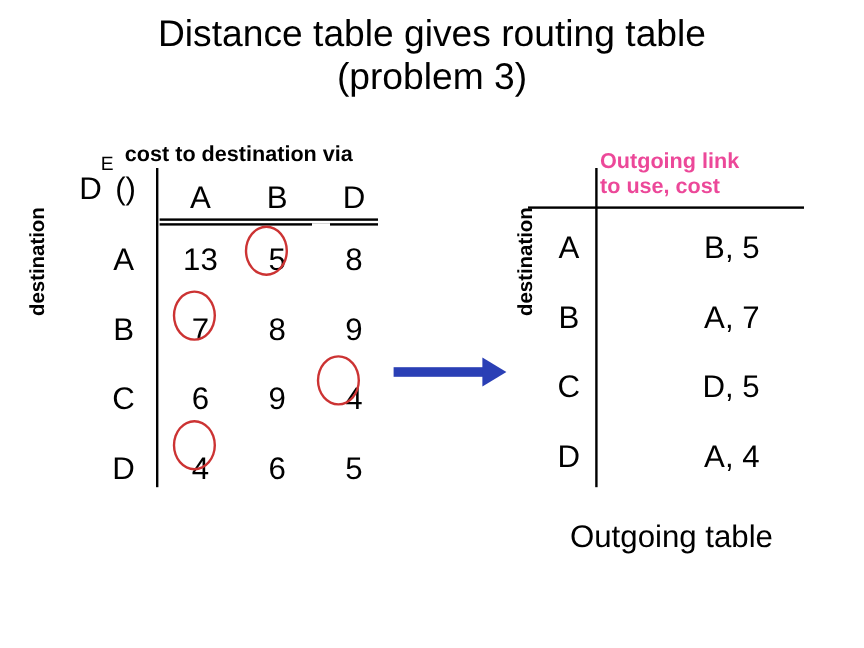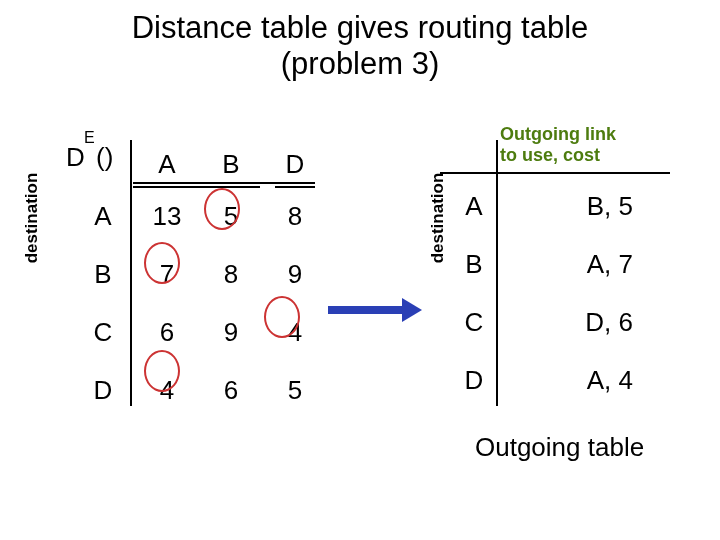--- a/index.html
+++ b/index.html
@@ -31,21 +31,21 @@
     left: 104px;
     font-weight: bold;
     font-size: 18px;
   }
   .outgoing-guide {
     position: absolute;
     top: 124px;
     left: 500px;
     font-weight: bold;
     font-size: 18px;
-    color: #4d7c0f;
+    color: #ec4899;
     text-align: left;
     line-height: 1.15;
   }
 
   
   .dist-table {
     position: absolute;
     top: 140px;
     left: 70px;
     font-size: 26px;
@@ -224,20 +224,21 @@
 </head>
 <body>
 
 <div class="slide">
 
   <div class="title">
     <span style="white-space:pre-line">Distance table gives routing table
 (problem 3)</span>
   </div>
 
+  <div class="cost-guide">cost to destination via</div>
 
   <div class="outgoing-guide">
     <span style="white-space:pre-line">Outgoing link
 to use, cost</span>
   </div>
 
   <div class="v-rule"></div>
   <div class="h-rule"></div>
   <div class="h-rule2"></div>
   <div class="h-rule-gap"></div>
@@ -300,21 +301,21 @@
         <tr>
       <td class="dest">A</td>
       <td class="link">B, 5</td>
     </tr>
     <tr>
       <td class="dest">B</td>
       <td class="link">A, 7</td>
     </tr>
     <tr>
       <td class="dest">C</td>
-      <td class="link">D, 6</td>
+      <td class="link">D, 5</td>
     </tr>
     <tr>
       <td class="dest">D</td>
       <td class="link">A, 4</td>
     </tr>
   </tbody>
     </table>
 
   <div class="vlab-right">destination</div>
 

